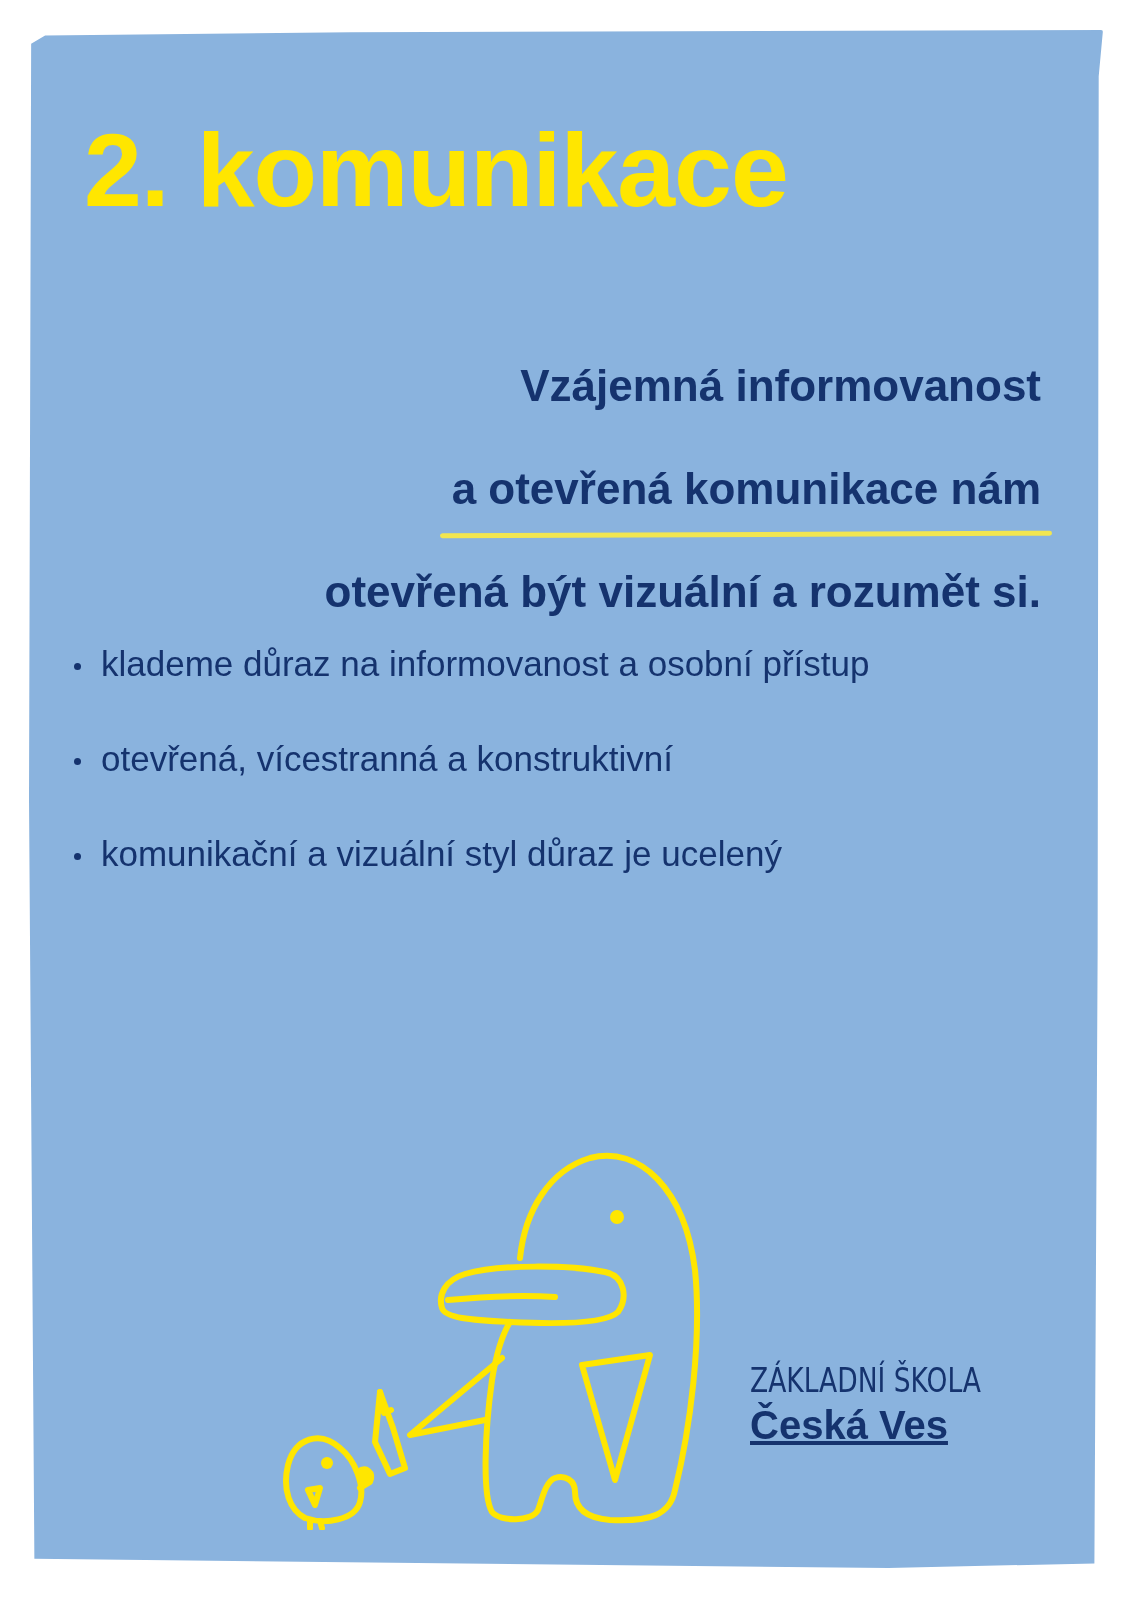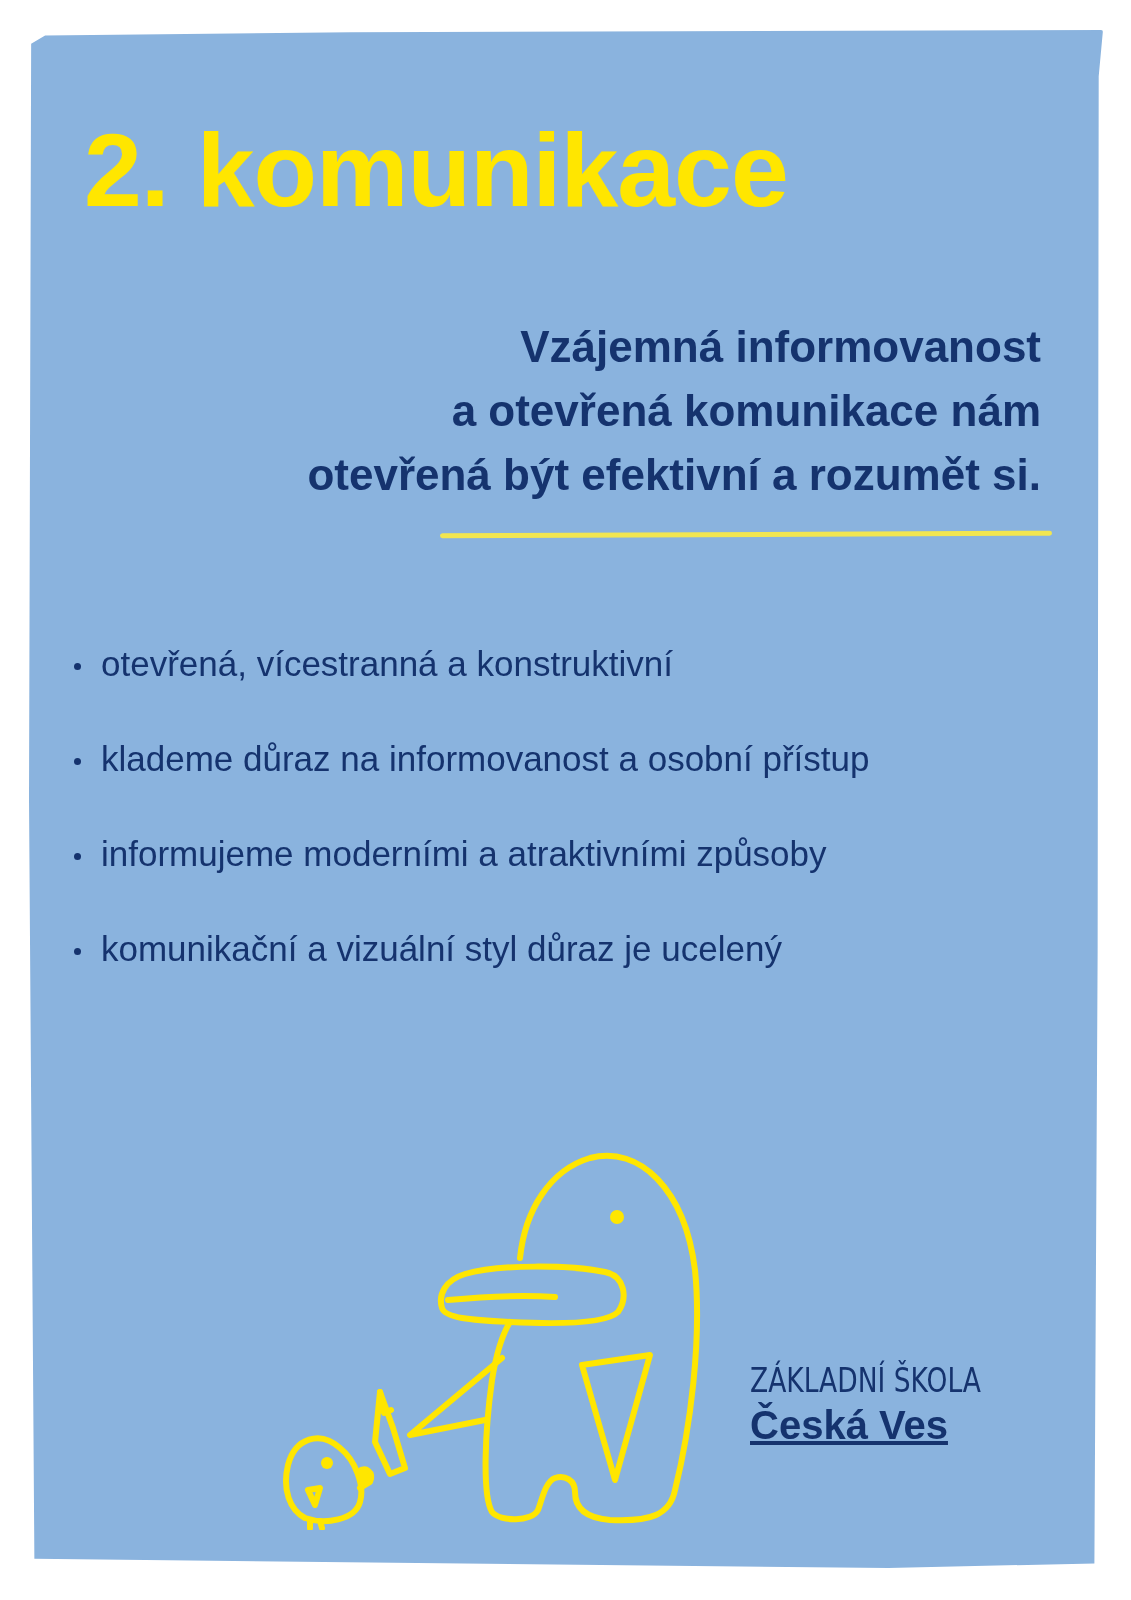--- a/index.html
+++ b/index.html
@@ -46,20 +46,21 @@
       margin: 0;
       font-family: "Liberation Sans", sans-serif;
       font-weight: 700;
       font-size: 44px;
       line-height: 64px;
       color: #15336E;
     }
     .lead .line {
       display: block;
       white-space: nowrap;
+      margin-top: 39px;
     }
     .underline {
       position: absolute;
       left: 440px;
       top: 532px;
       width: 612px;
       height: 5px;
       background: #F2E650;
       border-radius: 3px;
       transform: rotate(-0.25deg);
@@ -131,37 +132,33 @@
 </head>
 <body>
 
 <div class="panel"></div>
 
 <h1 class="title">2. komunikace</h1>
 
 <p class="lead">
   <span class="line">Vzájemná informovanost</span>
   <span class="line">a otevřená komunikace nám</span>
-  <span class="line"><span>otevřená být </span><span>efektivní a rozumět si.</span></span>
+  <span class="line"><span>otevřená být </span><span>vizuální a rozumět si.</span></span>
 </p>
 
 <div class="underline"></div>
 
 <ul class="bullets">
-  <li class="bullet">
-    <span class="dot"></span>
-    <span>otevřená, vícestranná a konstruktivní</span>
-  </li>
   <li class="bullet">
     <span class="dot"></span>
     <span>klademe důraz na informovanost a osobní přístup</span>
   </li>
   <li class="bullet">
     <span class="dot"></span>
-    <span>informujeme moderními a atraktivními způsoby</span>
+    <span>otevřená, vícestranná a konstruktivní</span>
   </li>
   <li class="bullet">
     <span class="dot"></span>
     <span>komunikační a vizuální styl důraz je ucelený</span>
   </li>
 </ul>
 
 <svg class="mascot" viewBox="0 0 450 400" xmlns="http://www.w3.org/2000/svg" fill="none" stroke="#FFE600" stroke-width="6" stroke-linecap="round" stroke-linejoin="round">
 
   <path d="M 250 128

